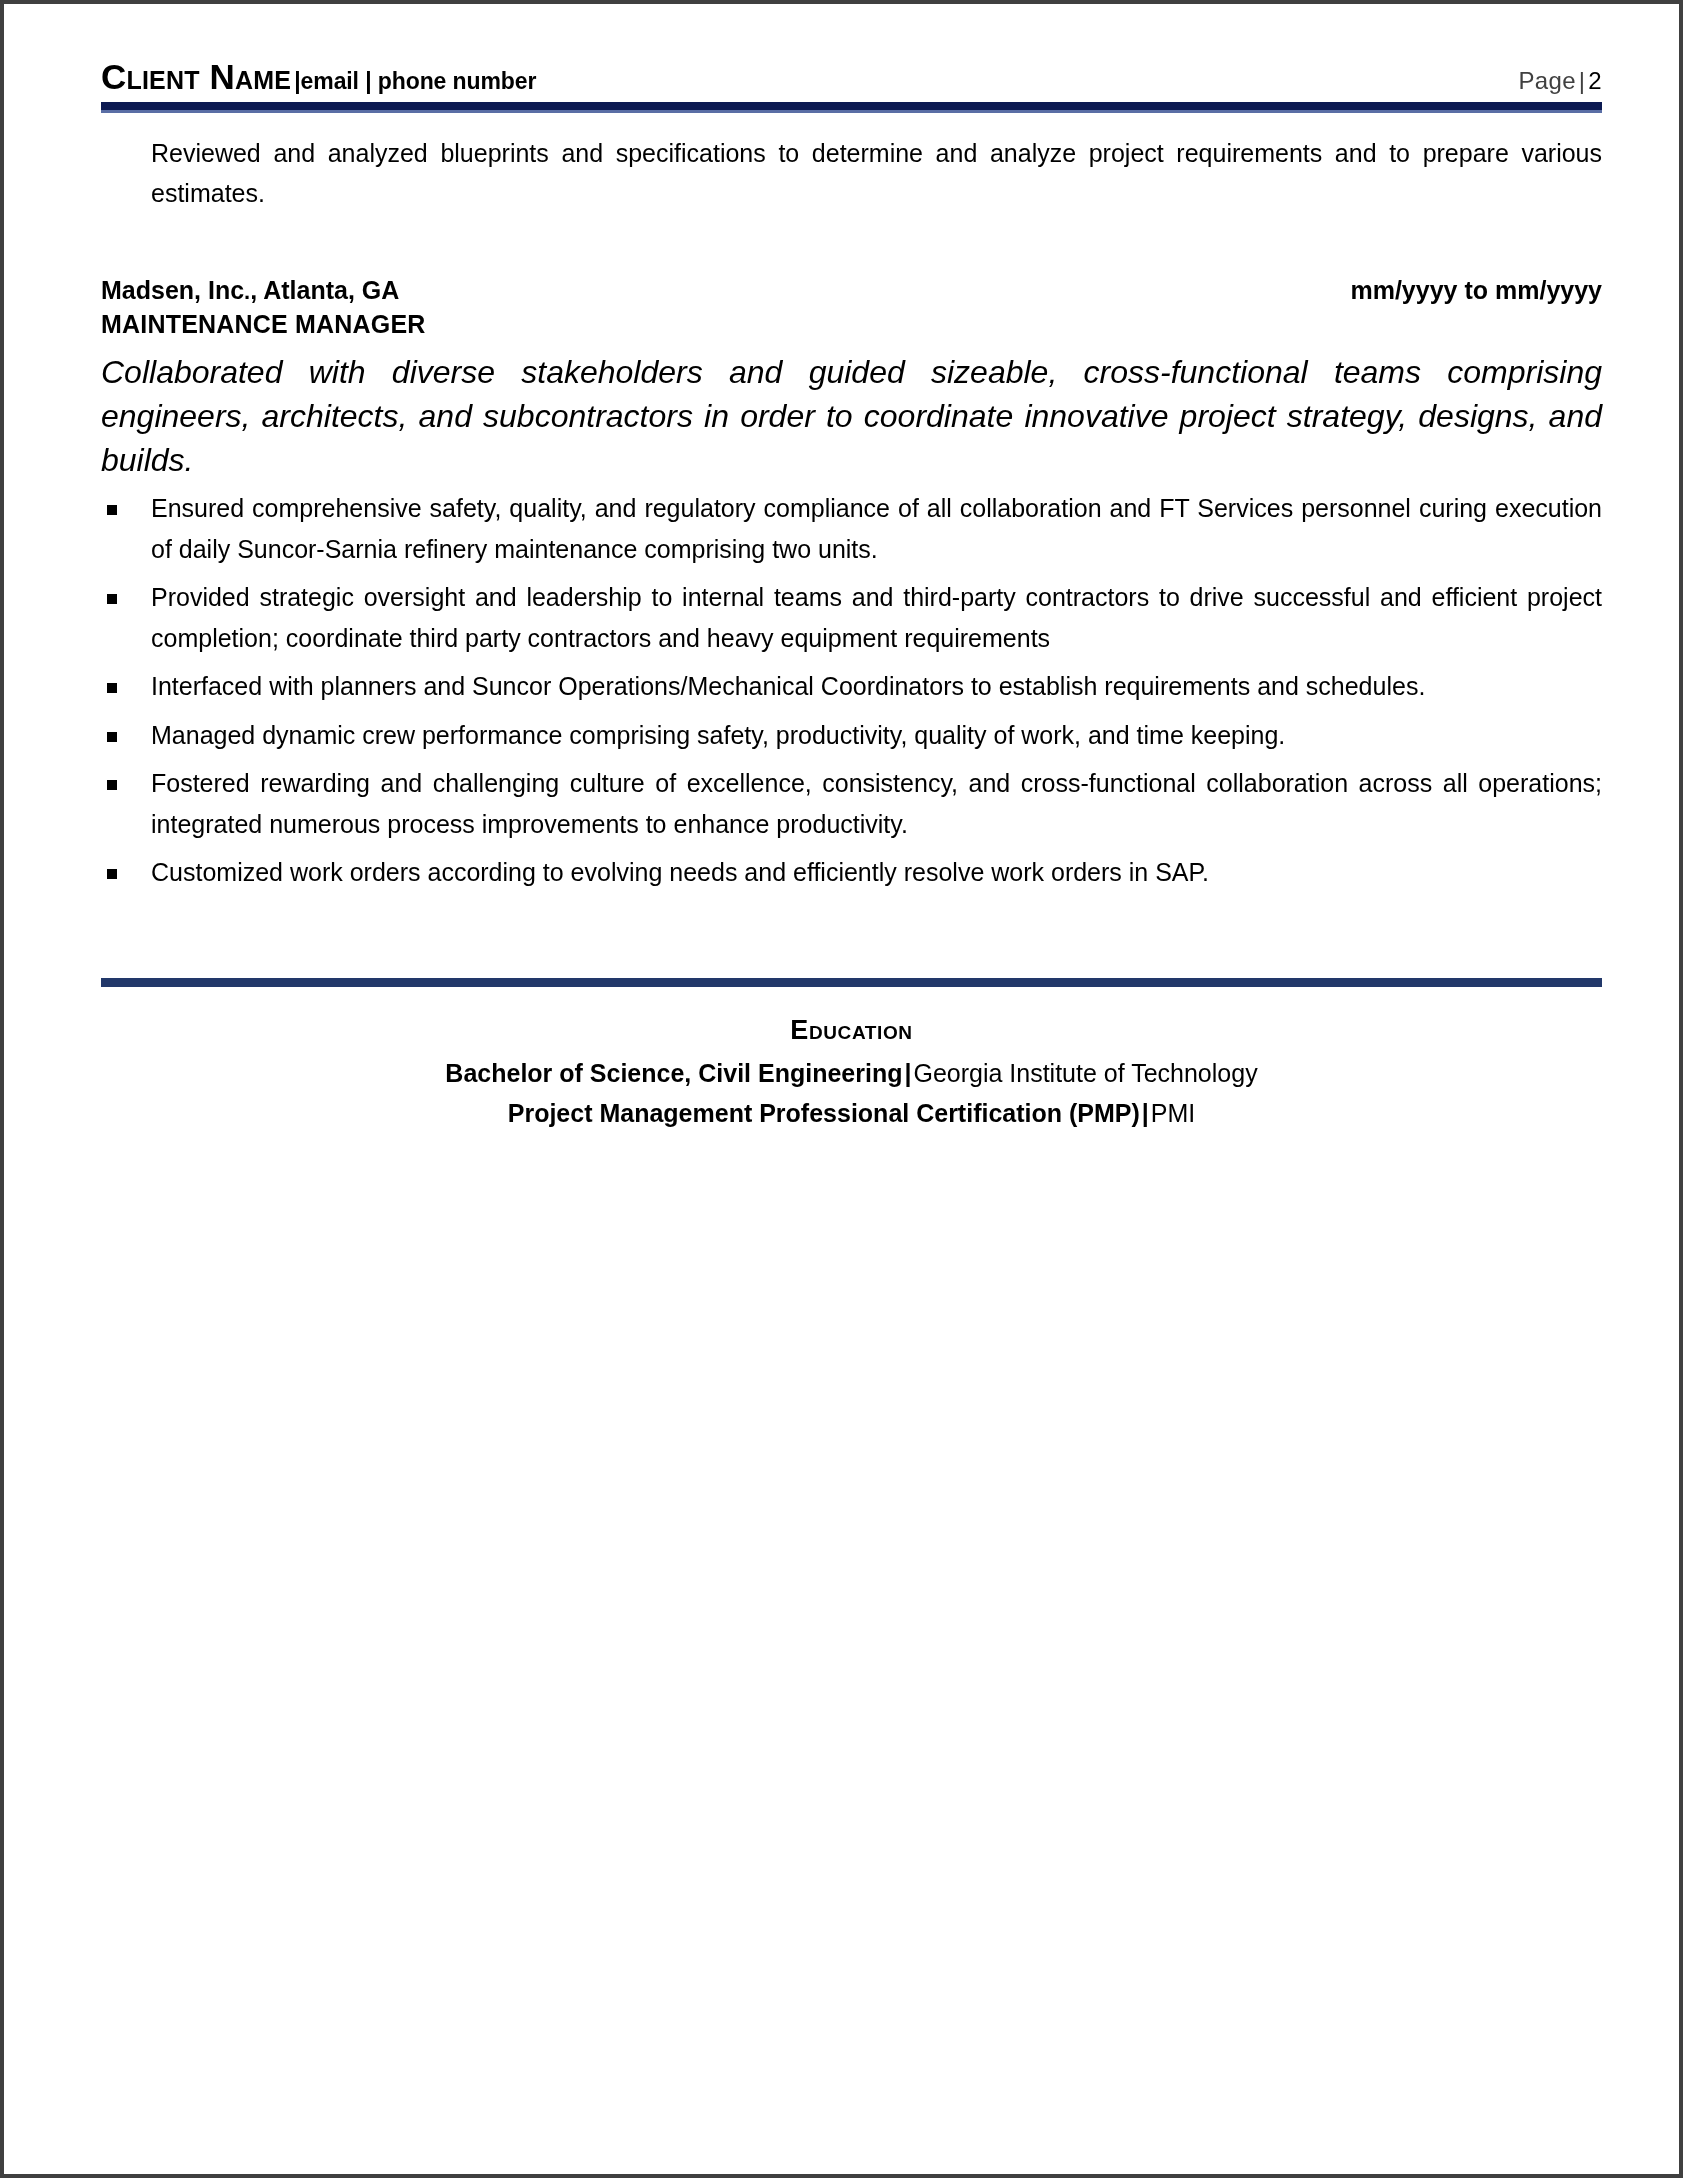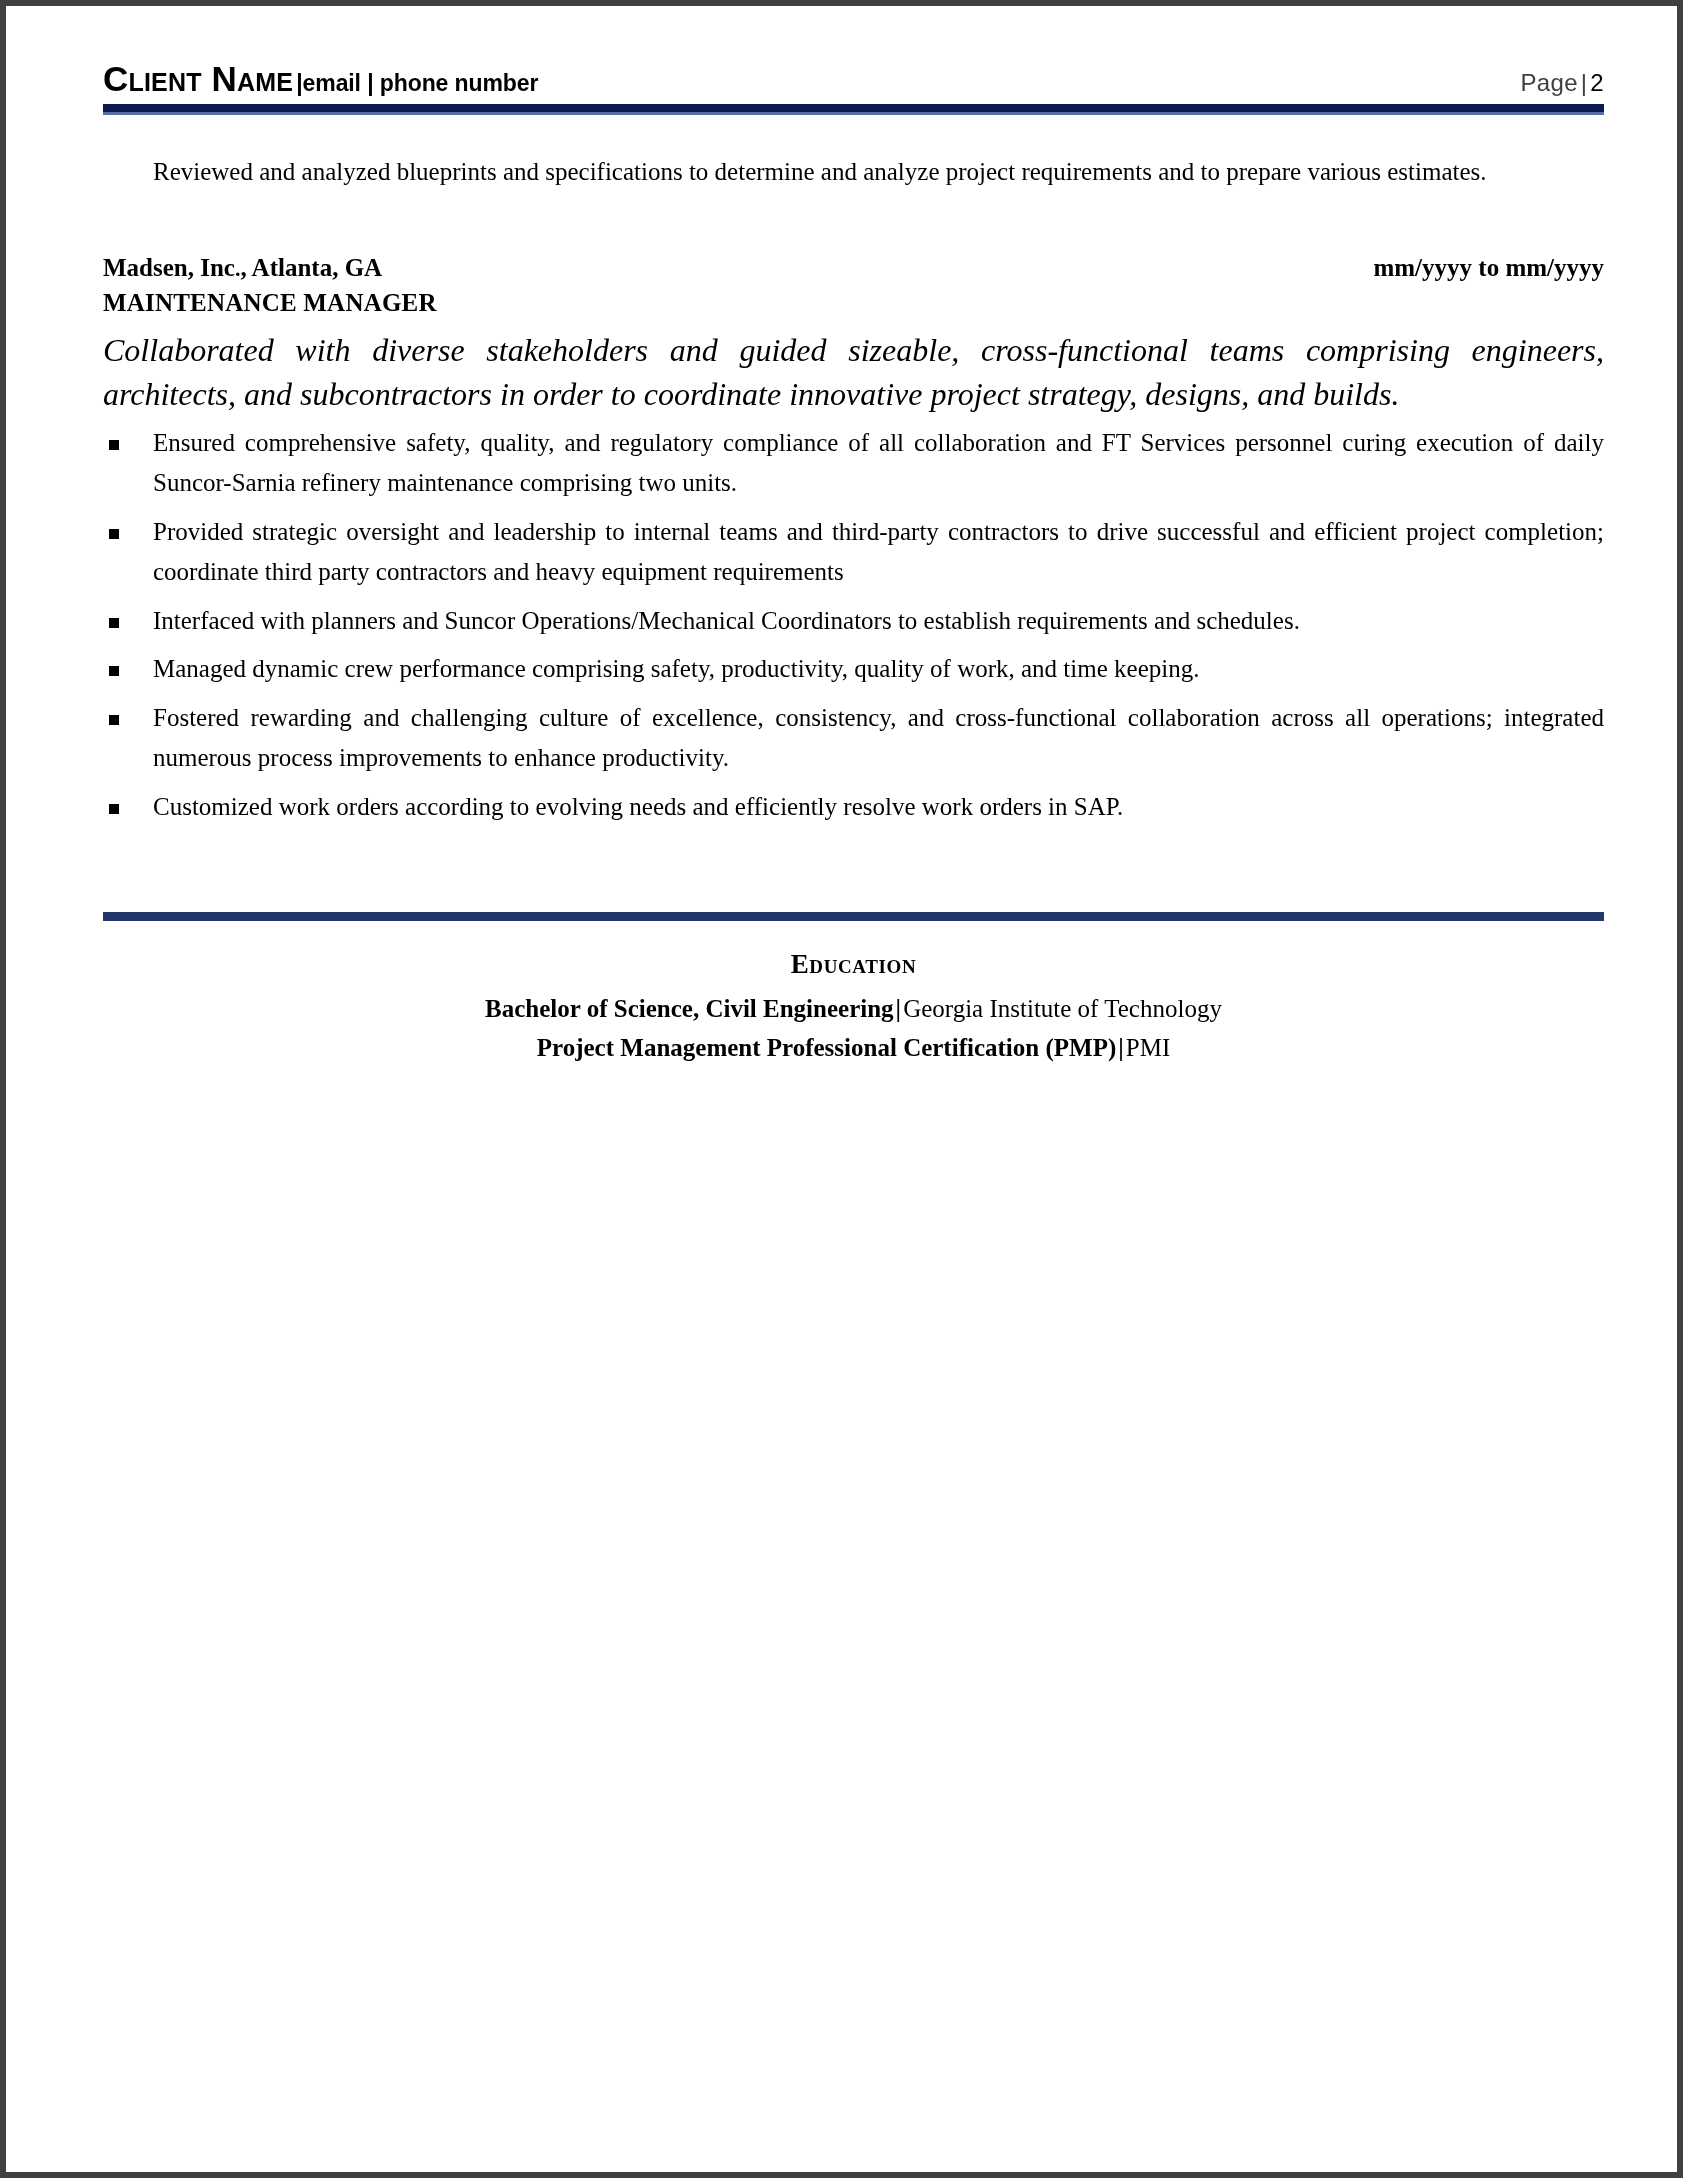--- a/index.html
+++ b/index.html
@@ -11,21 +11,21 @@
     font-family: "Liberation Sans", sans-serif;
     color: #000000;
   }
 
   .page {
     position: relative;
     width: 1683px;
     height: 2178px;
     background: #ffffff;
     box-sizing: border-box;
-    border: 6px solid #404040;
+    border: 4px solid #404040;
     overflow: hidden;
   }
 
   .page-inner {
     position: absolute;
     left: 97px;
     top: 0;
     width: 1501px;
   }
 
@@ -74,24 +74,23 @@
   }
 
   .section-rule {
     height: 9px;
     background: #22386a;
     margin-top: 85px;
   }
 
   
   .body-area {
-    padding-top: 37px;
+    padding-top: 20px;
     font-size: 25px;
     line-height: 1.62;
-    font-family: Liberation Serif, serif;
   }
 
   .intro-para {
     margin: 0;
     padding-left: 50px;
     text-align: justify;
     text-justify: inter-word;
   }
 
   .job-block {

